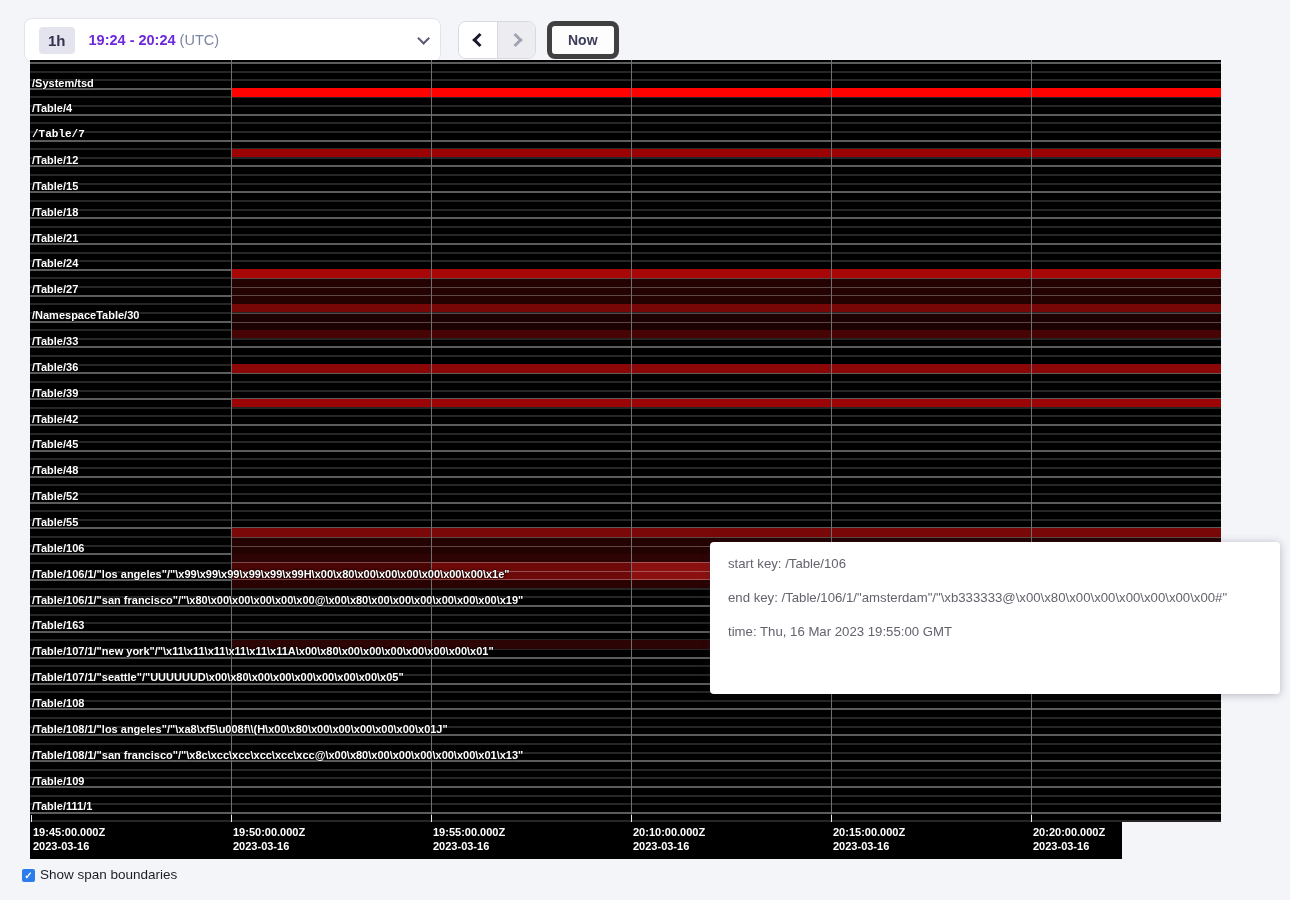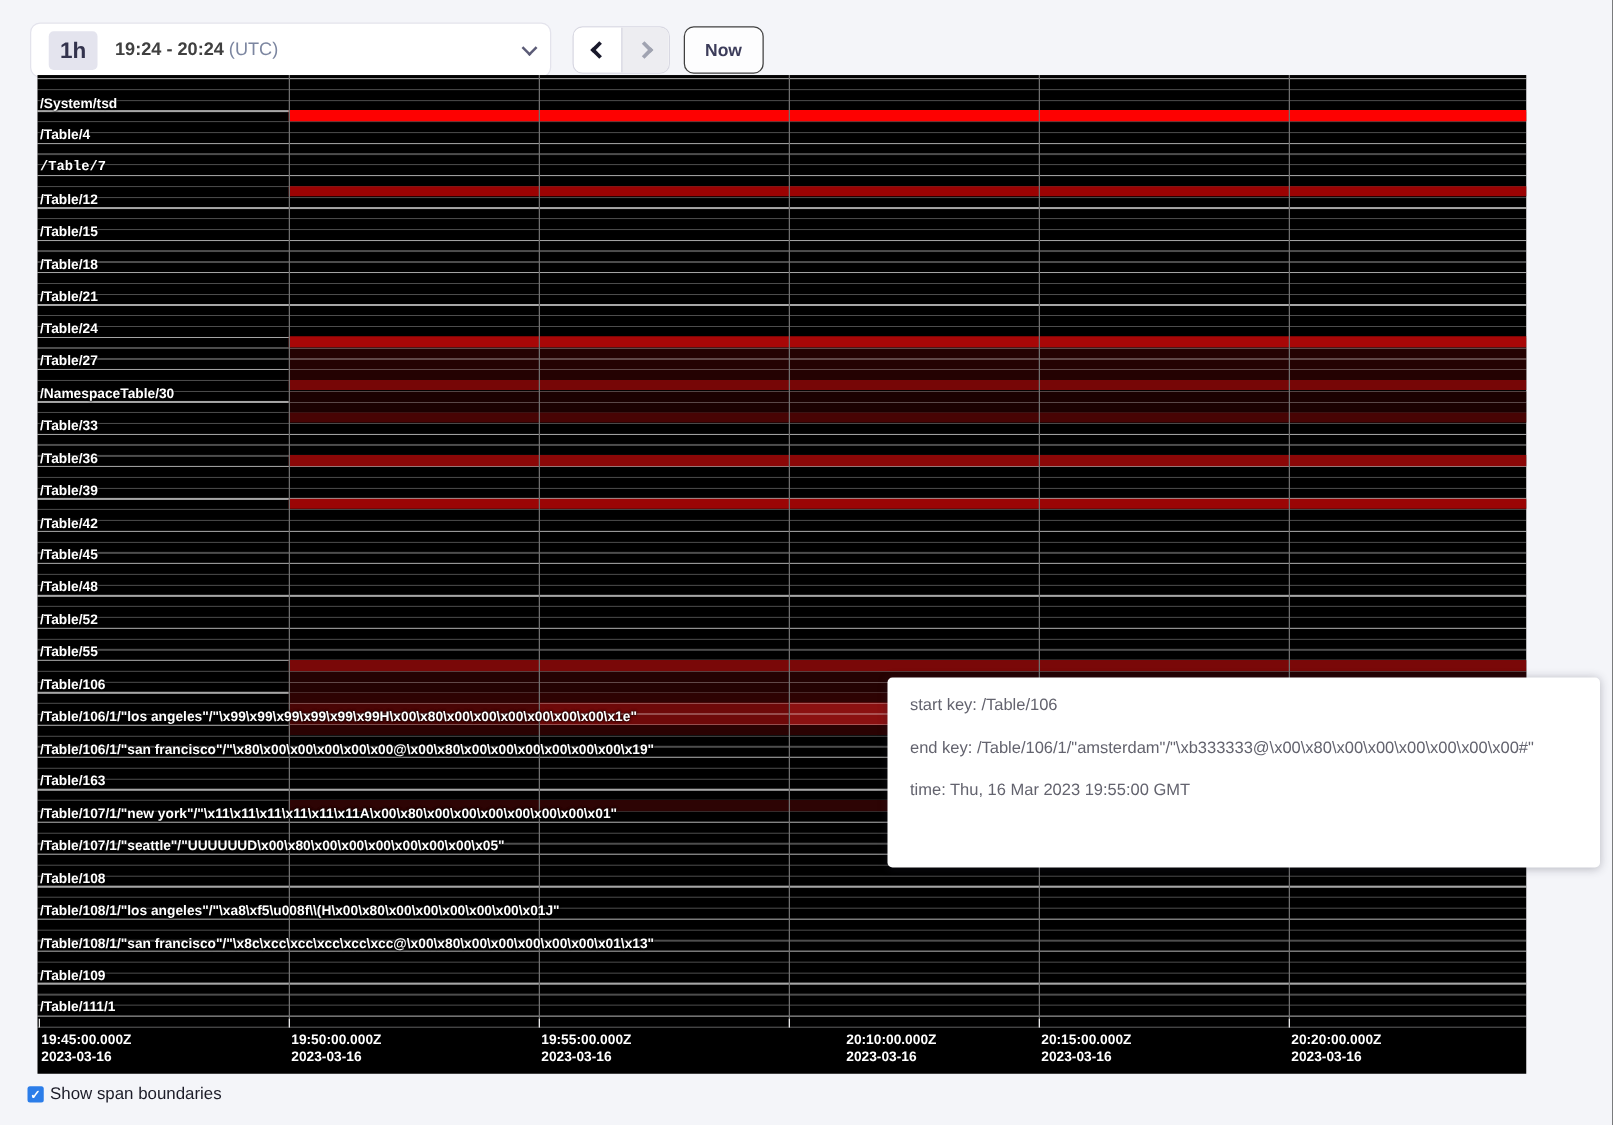--- a/index.html
+++ b/index.html
@@ -4,53 +4,53 @@
 <style>
   * { margin:0; padding:0; box-sizing:border-box; }
   html,body { width:1290px; height:900px; }
   body { font-family:"Liberation Sans", sans-serif; background:#f4f5f9; overflow:hidden; }
   .screen { position:relative; width:1290px; height:900px; }
 
   
   .toolbar { position:absolute; left:24px; top:18px; display:flex; align-items:center; }
   .range-chip { width:417px; height:44px; background:#ffffff; border:1px solid #e3e3ec;
     border-radius:8px; display:flex; align-items:center; padding:0 14px; cursor:pointer; }
-  .range-badge { background:#e4e4ee; color:#33334d; font-weight:700; font-size:18px;
+  .range-badge { background:#e4e4ee; color:#33334d; font-weight:700; font-size:15px;
     padding:5px 9px; border-radius:4px; margin-right:14px; }
-  .range-text { color:#404040; font-weight:700; font-size:14.5px; }
+  .range-text { color:#6d28d9; font-weight:700; font-size:14.5px; }
   .range-suffix { color:#7c86a0; font-weight:400; font-size:14.5px; margin-left:4px; }
   .chev-down { margin-left:auto; width:9px; height:9px; border-right:2px solid #5b5b76;
     border-bottom:2px solid #5b5b76; transform:rotate(45deg) translateY(-3px); }
   .nav-group { display:flex; margin-left:17px; border:1px solid #d8d8e2; border-radius:8px;
     overflow:hidden; background:#fff; height:38px; }
   .nav-btn { width:38px; height:100%; display:flex; align-items:center; justify-content:center;
     background:#ffffff; border:none; cursor:pointer; }
   .nav-btn.next { background:#ededf1; border-left:1px solid #d8d8e2; cursor:default; }
   .chev { width:10px; height:10px; border-left:3px solid #18182b; border-bottom:3px solid #18182b; }
   .chev.left  { transform:rotate(45deg) translate(1px,-1px); }
   .chev.right { border-color:#a0a3b1; transform:rotate(-135deg) translate(1px,-1px); }
   .now-btn { margin-left:11px; height:38px; padding:0 16px; background:#fdfdfe;
-    border:1px solid #404040; border-radius:8px; font-family:inherit; font-weight:700;
+    border:5px solid #404040; border-radius:8px; font-family:inherit; font-weight:700;
     font-size:14px; color:#3c3c5a; cursor:pointer; }
 
   
   .chart { position:absolute; left:30px; top:60px; width:1191px; height:762px; background:#000;
     background-image:
       repeating-linear-gradient(to bottom, rgba(255,255,255,0.50) 0 1px, transparent 1px 25.857px),
       repeating-linear-gradient(to bottom, rgba(255,255,255,0.30) 0 1px, transparent 1px 8.619px);
     background-position:0 2.5px, 0 2.5px; }
   .band { position:absolute; }
   .band.banded { background-image:repeating-linear-gradient(to bottom,
       rgba(255,255,255,0.28) 0 1px, transparent 1px 8.619px); }
   .vline { position:absolute; top:0; width:1px; height:762px; background:#6f6f6f; z-index:3; }
   .tickmark { position:absolute; width:1px; height:7px; bottom:0; background:#e8e8e8; z-index:4; }
   .rowlabel { position:absolute; left:2px; height:13px; line-height:13px; color:#ffffff;
     font-size:11px; font-weight:700; white-space:nowrap; z-index:5;
     text-shadow:0 0 2px #000, 0 0 2px #000; }
-  .axis { position:absolute; left:30px; top:822px; width:1191px; height:37px; background:#000; }
+  .axis { position:absolute; left:30px; top:822px; width:1092px; height:37px; background:#000; }
   .xtick { position:absolute; top:3px; color:#fff; font-size:11px; font-weight:700;
     line-height:14px; white-space:nowrap; }
 
   
   .tooltip { position:absolute; left:710px; top:542px; width:570px; height:152px; background:#fff;
     border-radius:4px; box-shadow:0 1px 8px rgba(40,40,60,0.30); z-index:20;
     padding:14px 0 0 18px; }
   .tooltip .line { font-size:13.2px; color:#63636e; white-space:nowrap; height:34px; }
 
   
@@ -149,21 +149,21 @@
         <div>2023-03-16</div>
       </div>
       <div class="xtick" style="left: 203px;">
         <div>19:50:00.000Z</div>
         <div>2023-03-16</div>
       </div>
       <div class="xtick" style="left: 403px;">
         <div>19:55:00.000Z</div>
         <div>2023-03-16</div>
       </div>
-      <div class="xtick" style="left: 603px; margin-left: 44px;">
+      <div class="xtick" style="left: 603px;">
         <div>20:10:00.000Z</div>
         <div>2023-03-16</div>
       </div>
       <div class="xtick" style="left: 803px;">
         <div>20:15:00.000Z</div>
         <div>2023-03-16</div>
       </div>
       <div class="xtick" style="left: 1003px;">
         <div>20:20:00.000Z</div>
         <div>2023-03-16</div>

